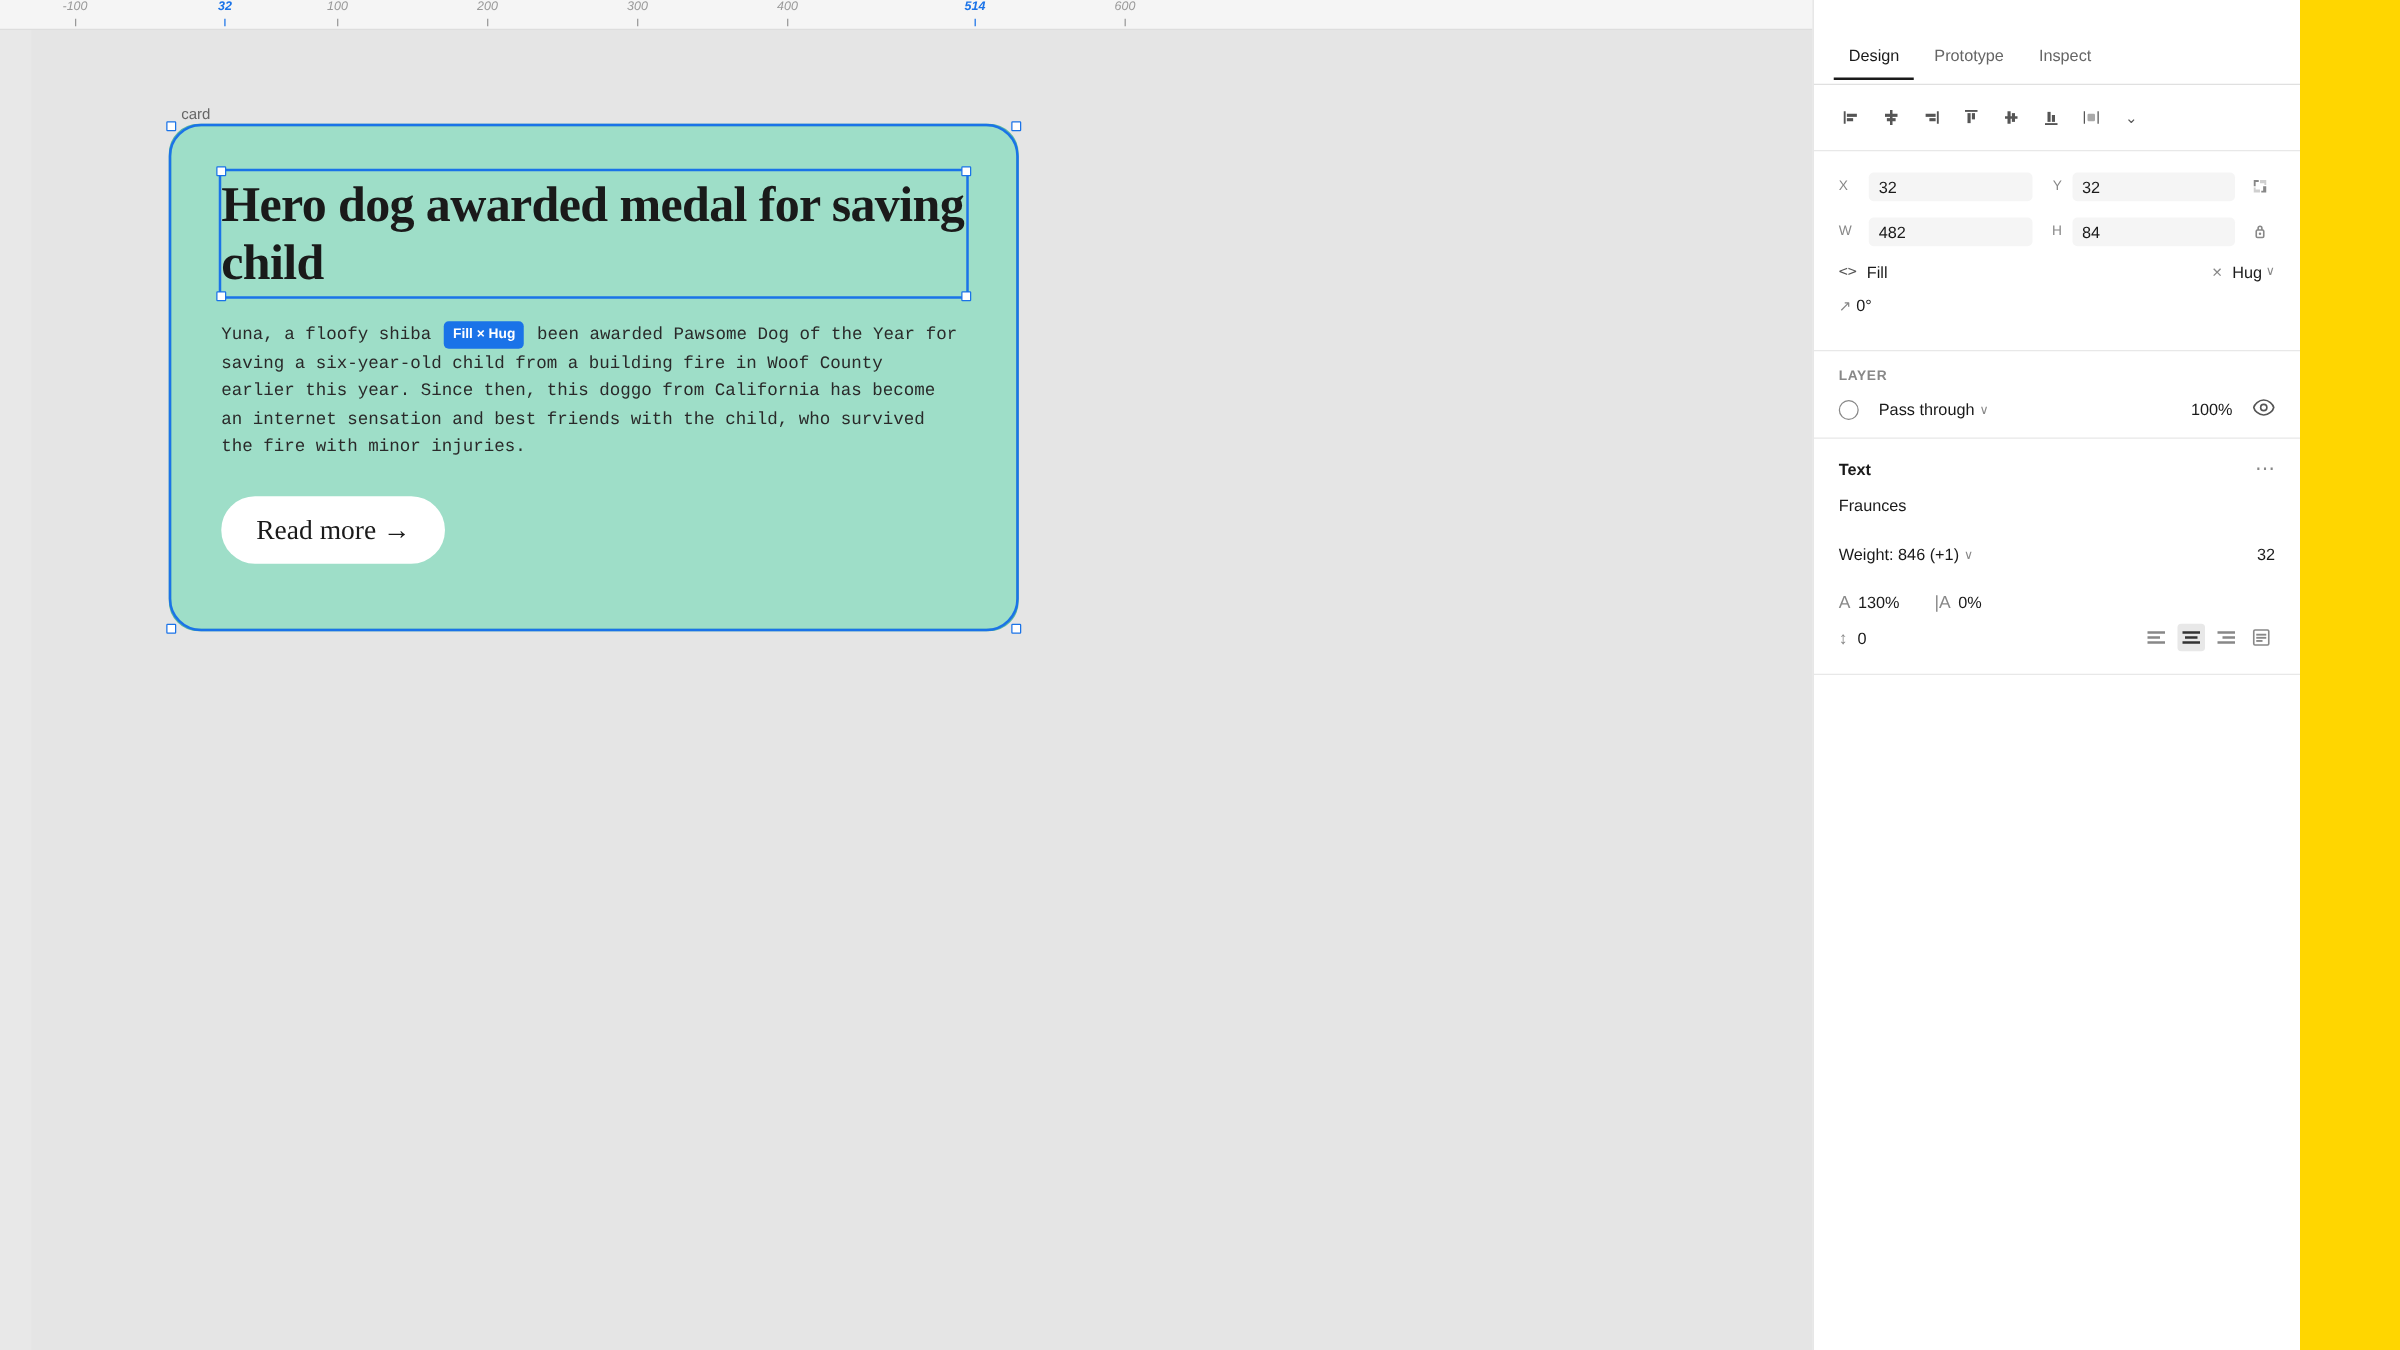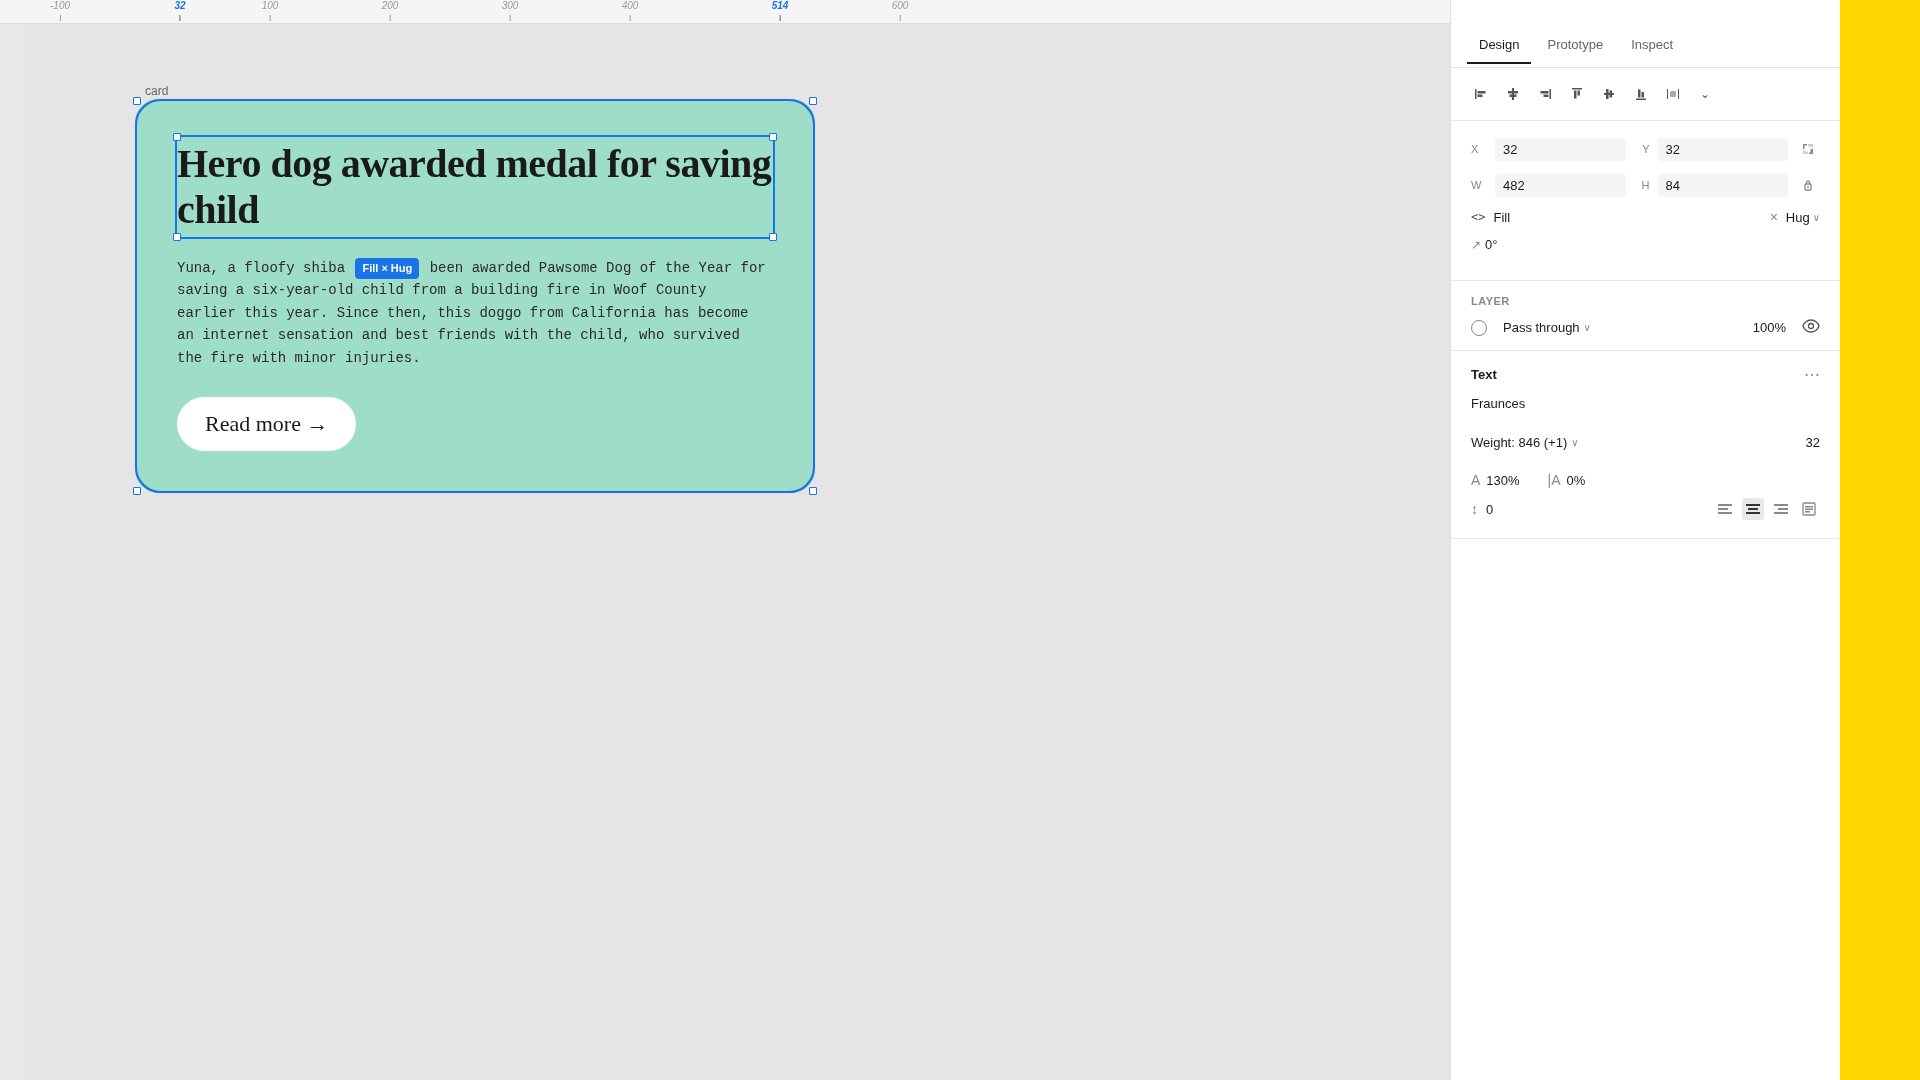--- a/index.html
+++ b/index.html
@@ -81,21 +81,21 @@
     .card-wrapper {
       position: absolute;
       top: 75px;
       left: 110px;
     }
 
     .card {
       width: 680px;
       background: #9EDEC8;
       border-radius: 24px;
-      padding: 36px 40px 40px 40px;
+      padding: 36px 40px 52px 40px;
       position: relative;
       border: 2px solid #5bb8a0;
     }
 
     
     .selection-box {
       position: absolute;
       top: -2px;
       left: -2px;
       right: -2px;

